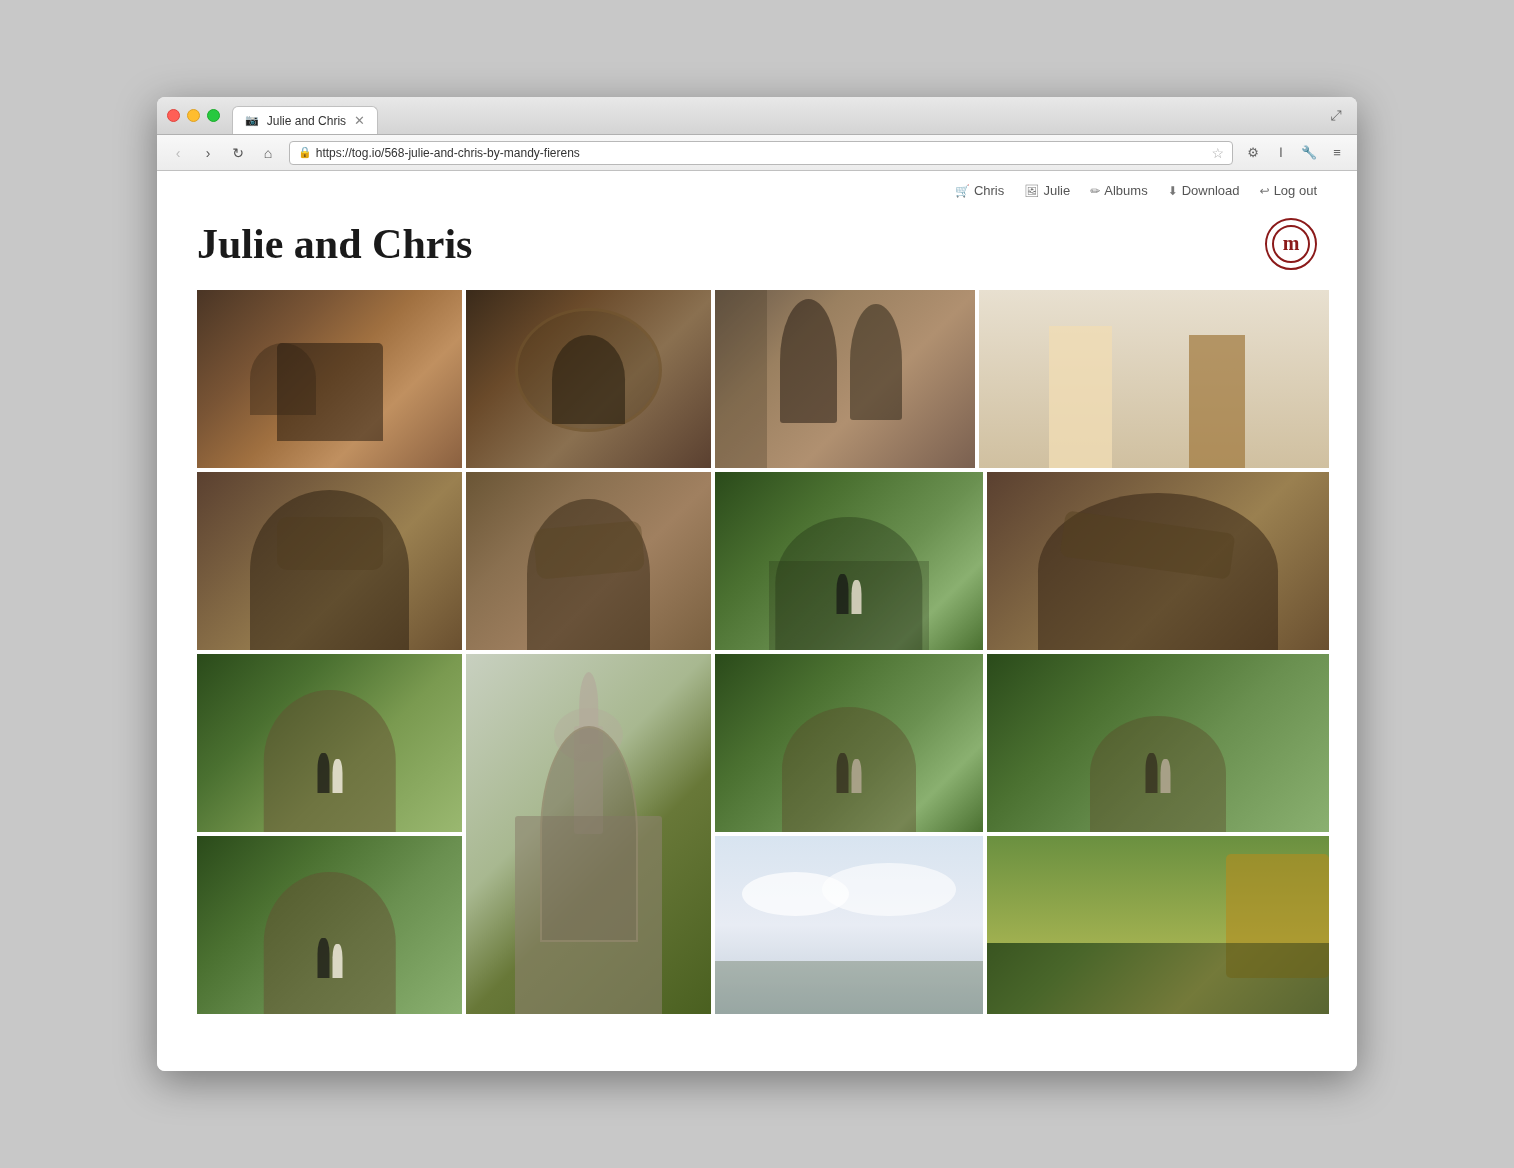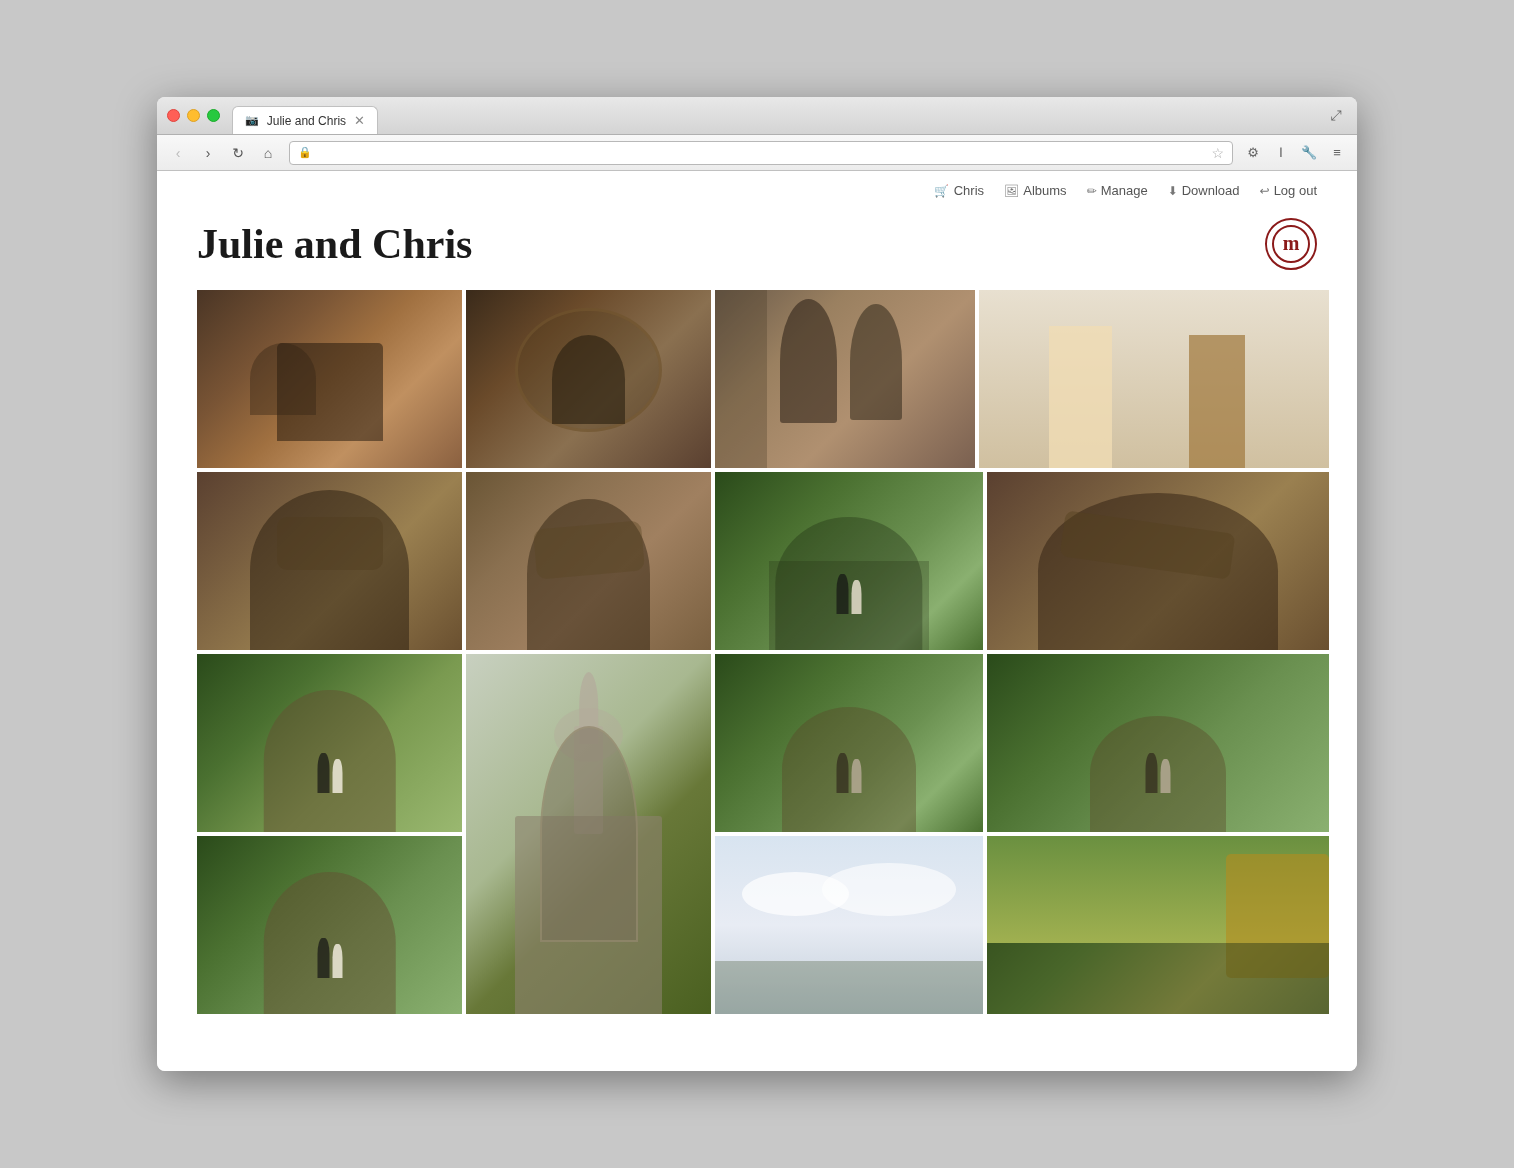--- a/index.html
+++ b/index.html
@@ -305,44 +305,45 @@
     </div>
   </div>
 
   <div class="nav-bar">
     <button class="nav-btn disabled">‹</button>
     <button class="nav-btn">›</button>
     <button class="nav-btn">↻</button>
     <button class="nav-btn">⌂</button>
     <div class="address-bar">
       <span class="address-lock">🔒</span>
+      <span class="address-text">https://tog.io/568-julie-and-chris-by-mandy-fierens</span>
       <span class="address-star">☆</span>
     </div>
     <div class="nav-icons-right">
       <div class="nav-icon-btn">⚙</div>
       <div class="nav-icon-btn">Ⅰ</div>
       <div class="nav-icon-btn">🔧</div>
       <div class="nav-icon-btn">≡</div>
     </div>
   </div>
 
   <div class="page-content">
 
     <div class="site-nav">
       <a class="site-nav-item">
         <span class="nav-icon">🛒</span>
         <span>Chris</span>
       </a>
       <a class="site-nav-item">
         <span class="nav-icon">🖼</span>
-        <span>Albums</span>
+        <span>Julie</span>
       </a>
       <a class="site-nav-item">
         <span class="nav-icon">✏</span>
-        <span>Manage</span>
+        <span>Albums</span>
       </a>
       <a class="site-nav-item">
         <span class="nav-icon">⬇</span>
         <span>Download</span>
       </a>
       <a class="site-nav-item">
         <span class="nav-icon">↩</span>
         <span>Log out</span>
       </a>
     </div>

